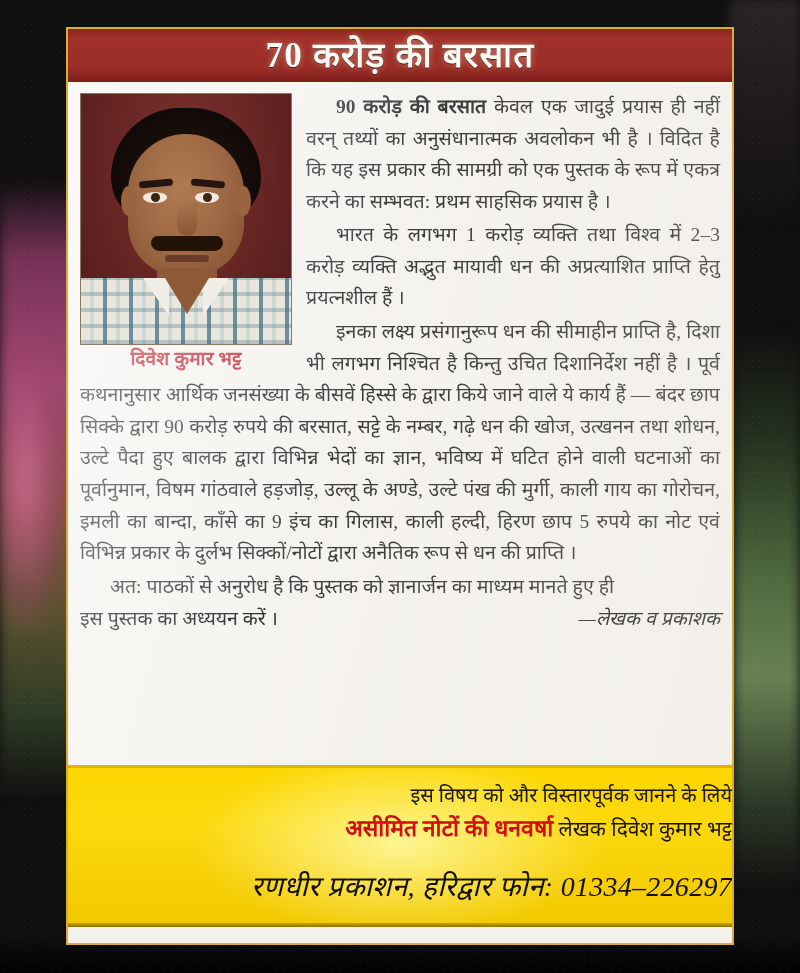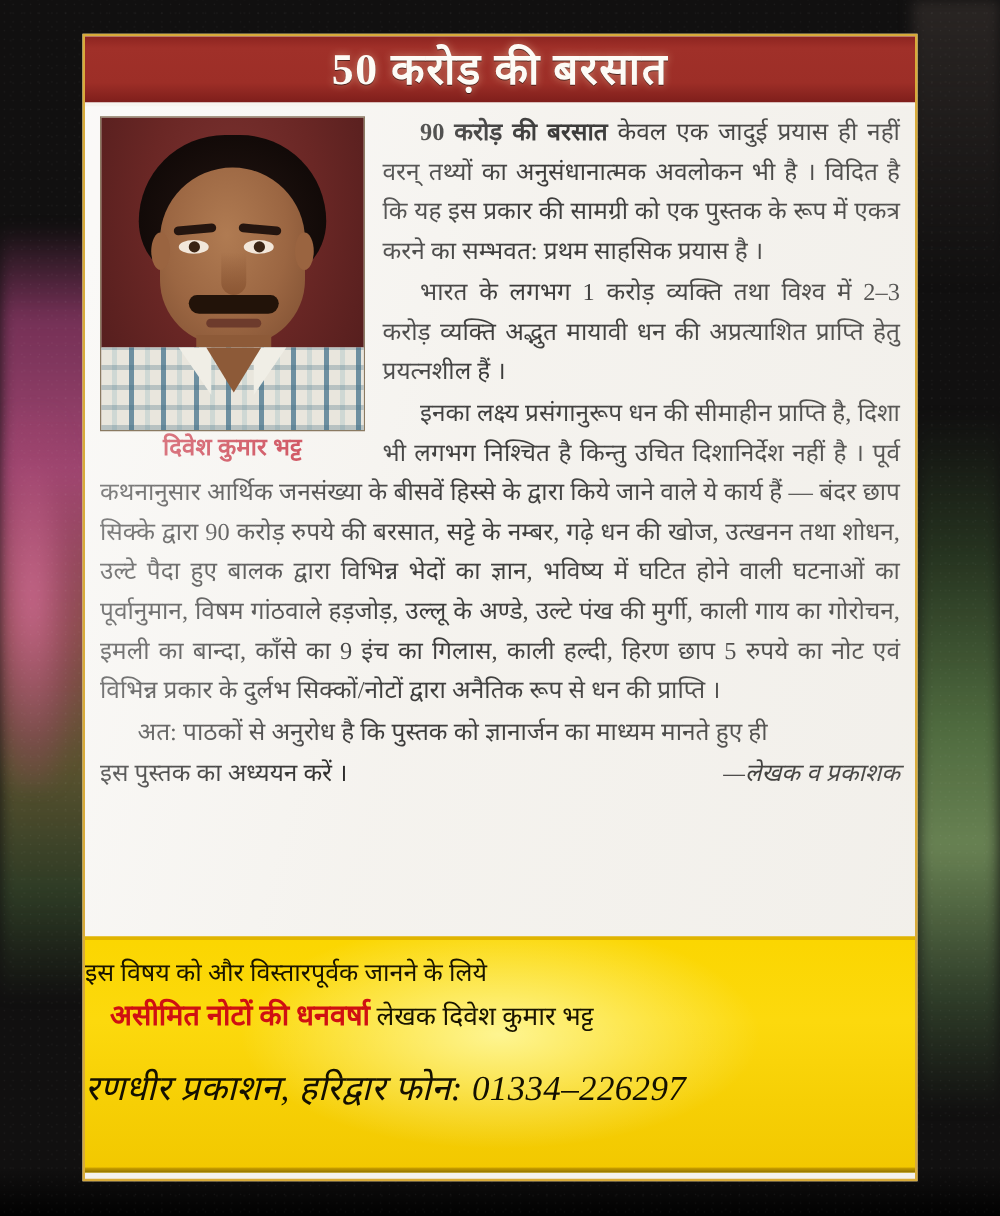--- a/index.html
+++ b/index.html
@@ -200,25 +200,25 @@
   }
   .para.indent{text-indent:30px;}
   .para b{font-weight:700;}
   .sig-row{display:flex;justify-content:space-between;align-items:baseline;}
   .sig-row .left{font-size:19.5px;}
   .sig-row .right{font-style:italic;font-size:19.5px;}
   .clearfix::after{content:"";display:block;clear:both;}
 
   
   .footer{
-    position:absolute;left:0;bottom:5px;width:664px;height:189px;
+    position:absolute;left:0;bottom:16px;width:664px;height:162px;
     background:linear-gradient(to bottom,#fbd601 0%,#fcd90d 35%,#f6cf05 70%,#f2c800 100%);
     border-top:3px solid #e0b400;
     box-sizing:border-box;
-    text-align:left;
+    text-align:right;
     padding-top:12px;
   }
   .footer-glow{
     position:absolute;left:50%;top:0;transform:translateX(-50%);
     width:420px;height:168px;
     background:radial-gradient(ellipse at 50% 45%, rgba(255,255,190,.75) 0%, rgba(255,236,110,0) 70%);
     pointer-events:none;
   }
   .f-line{position:relative;color:#191400;font-size:20px;line-height:1.5;}
   .f-line1{font-size:20px;}
@@ -241,21 +241,21 @@
   <div class="bleed bleed-topright"></div>
   <div class="bleed bleed-left"></div>
   <div class="bleed bleed-left2"></div>
   <div class="bleed bleed-right"></div>
   <div class="bleed bleed-bottom"></div>
   <div class="speckle"></div>
 
   <div class="card">
 
     <div class="banner">
-      <div class="banner-title">50 करोड़ की बरसात</div>
+      <div class="banner-title">70 करोड़ की बरसात</div>
     </div>
 
     <div class="content clearfix">
       <div class="paper-tex"></div>
 
       <div class="photo-block">
         <div class="photo">
           <div class="ph-hair"></div>
           <div class="ph-face"></div>
           <div class="ph-ear-l"></div>

